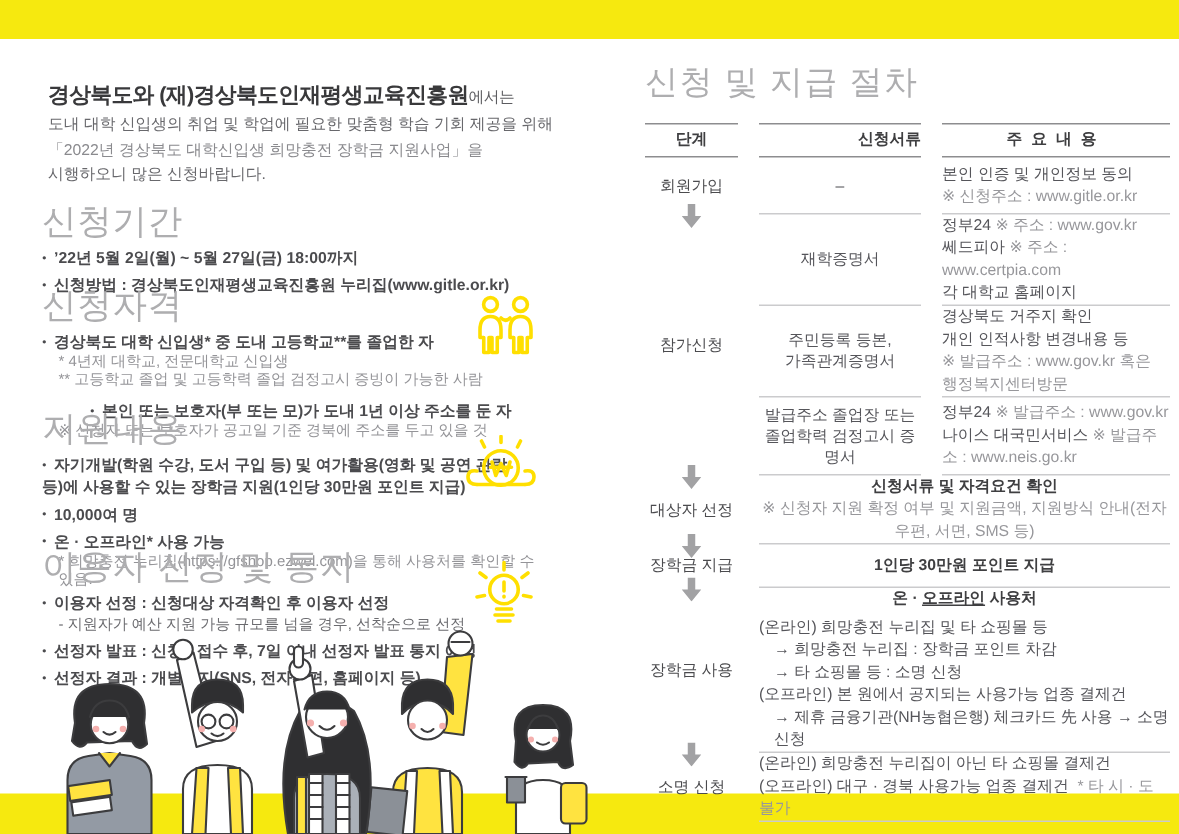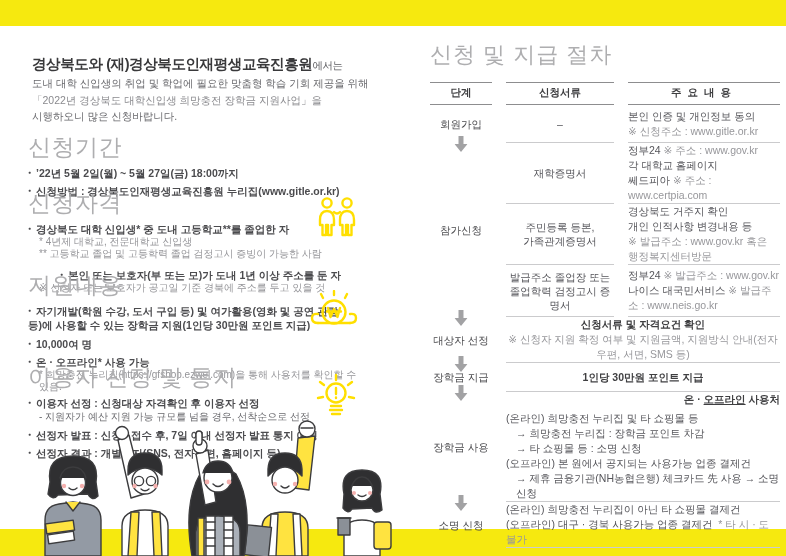--- a/index.html
+++ b/index.html
@@ -43,21 +43,21 @@
            color:#4b4b4e;font-weight:500;text-align:center;line-height:13px;}
   .c-docs{width:108px;display:flex;flex-direction:column;justify-content:center;align-items:center;text-align:center;
           border-bottom:1px solid #cbcbcd;line-height:14px;color:#55555a;}
   .c-main{flex:1;display:flex;flex-direction:column;justify-content:center;border-bottom:1px solid #cbcbcd;
           line-height:15px;color:#55555a;}
   .c-span{flex:1;display:flex;flex-direction:column;justify-content:center;border-bottom:1px solid #cbcbcd;
           line-height:15px;color:#55555a;}
   .thead .hc{border-top:1px solid #8d8d8f;border-bottom:1px solid #8d8d8f;font-weight:700;color:#3f3f41;
              text-align:center;padding:3px 0 4px;}
   .thead .h-stage{width:62px;}
-  .thead .h-docs{width:108px;}
+  .thead .h-docs{width:108px;text-align:right;}
   .thead .h-main{flex:1;letter-spacing:6px;}
   .gnote{color:#97979b;}
   .ctr{text-align:center;align-items:center;}
   .btitle{font-weight:700;color:#3f3f41;}
   .indent{margin-left:10px;}
   .u{text-decoration:underline;}
   .subgroup{flex:1;display:flex;flex-direction:column;}
   .subrow{display:flex;gap:14px;}
   .arrow{position:absolute;bottom:-9px;left:50%;transform:translateX(-50%);z-index:3;line-height:0;}
   
@@ -236,22 +236,22 @@
         <span>참가신청</span>
         <span class="arrow"><svg width="13" height="16" viewBox="0 0 13 16">
               <path d="M4,0 h5 v8 h4 l-6.5,8 L0,8 h4 z" fill="#a2a2a4"></path>
             </svg></span>
       </div>
       <div class="subgroup">
         <div class="subrow h-r2a">
           <div class="c-docs">재학증명서</div>
           <div class="c-main">
             <div><span>정부24</span> <span class="gnote">※ 주소 : www.gov.kr</span></div>
+            <div><span>쎄드피아</span> <span class="gnote">※ 주소 : www.certpia.com</span></div>
             <div>각 대학교 홈페이지</div>
-            <div><span>쎄드피아</span> <span class="gnote">※ 주소 : www.certpia.com</span></div>
           </div>
         </div>
         <div class="subrow h-r2b">
           <div class="c-docs">
             <div>주민등록 등본,</div>
             <div>가족관계증명서</div>
           </div>
           <div class="c-main">
             <div>경상북도 거주지 확인</div>
             <div>개인 인적사항 변경내용 등</div>
@@ -297,21 +297,21 @@
     </div>
 
     <div class="trow h-r5">
       <div class="c-stage">
         <span>장학금 사용</span>
         <span class="arrow"><svg width="13" height="16" viewBox="0 0 13 16">
               <path d="M4,0 h5 v8 h4 l-6.5,8 L0,8 h4 z" fill="#a2a2a4"></path>
             </svg></span>
       </div>
       <div class="c-span">
-        <div class="btitle" style="text-align:right;margin-bottom:4px;"><span>온 · </span><span class="u">오프라인</span><span> 사용처</span></div>
+        <div class="btitle" style="text-align:center;margin-bottom:4px;"><span>온 · </span><span class="u">오프라인</span><span> 사용처</span></div>
         <div>(온라인) 희망충전 누리집 및 타 쇼핑몰 등</div>
         <div class="indent">→ 희망충전 누리집 : 장학금 포인트 차감</div>
         <div class="indent">→ 타 쇼핑몰 등 : 소명 신청</div>
         <div>(오프라인) 본 원에서 공지되는 사용가능 업종 결제건</div>
         <div class="indent">→ 제휴 금융기관(NH농협은행) 체크카드 先 사용 → 소명 신청</div>
       </div>
     </div>
 
     <div class="trow h-r6">
       <div class="c-stage">

